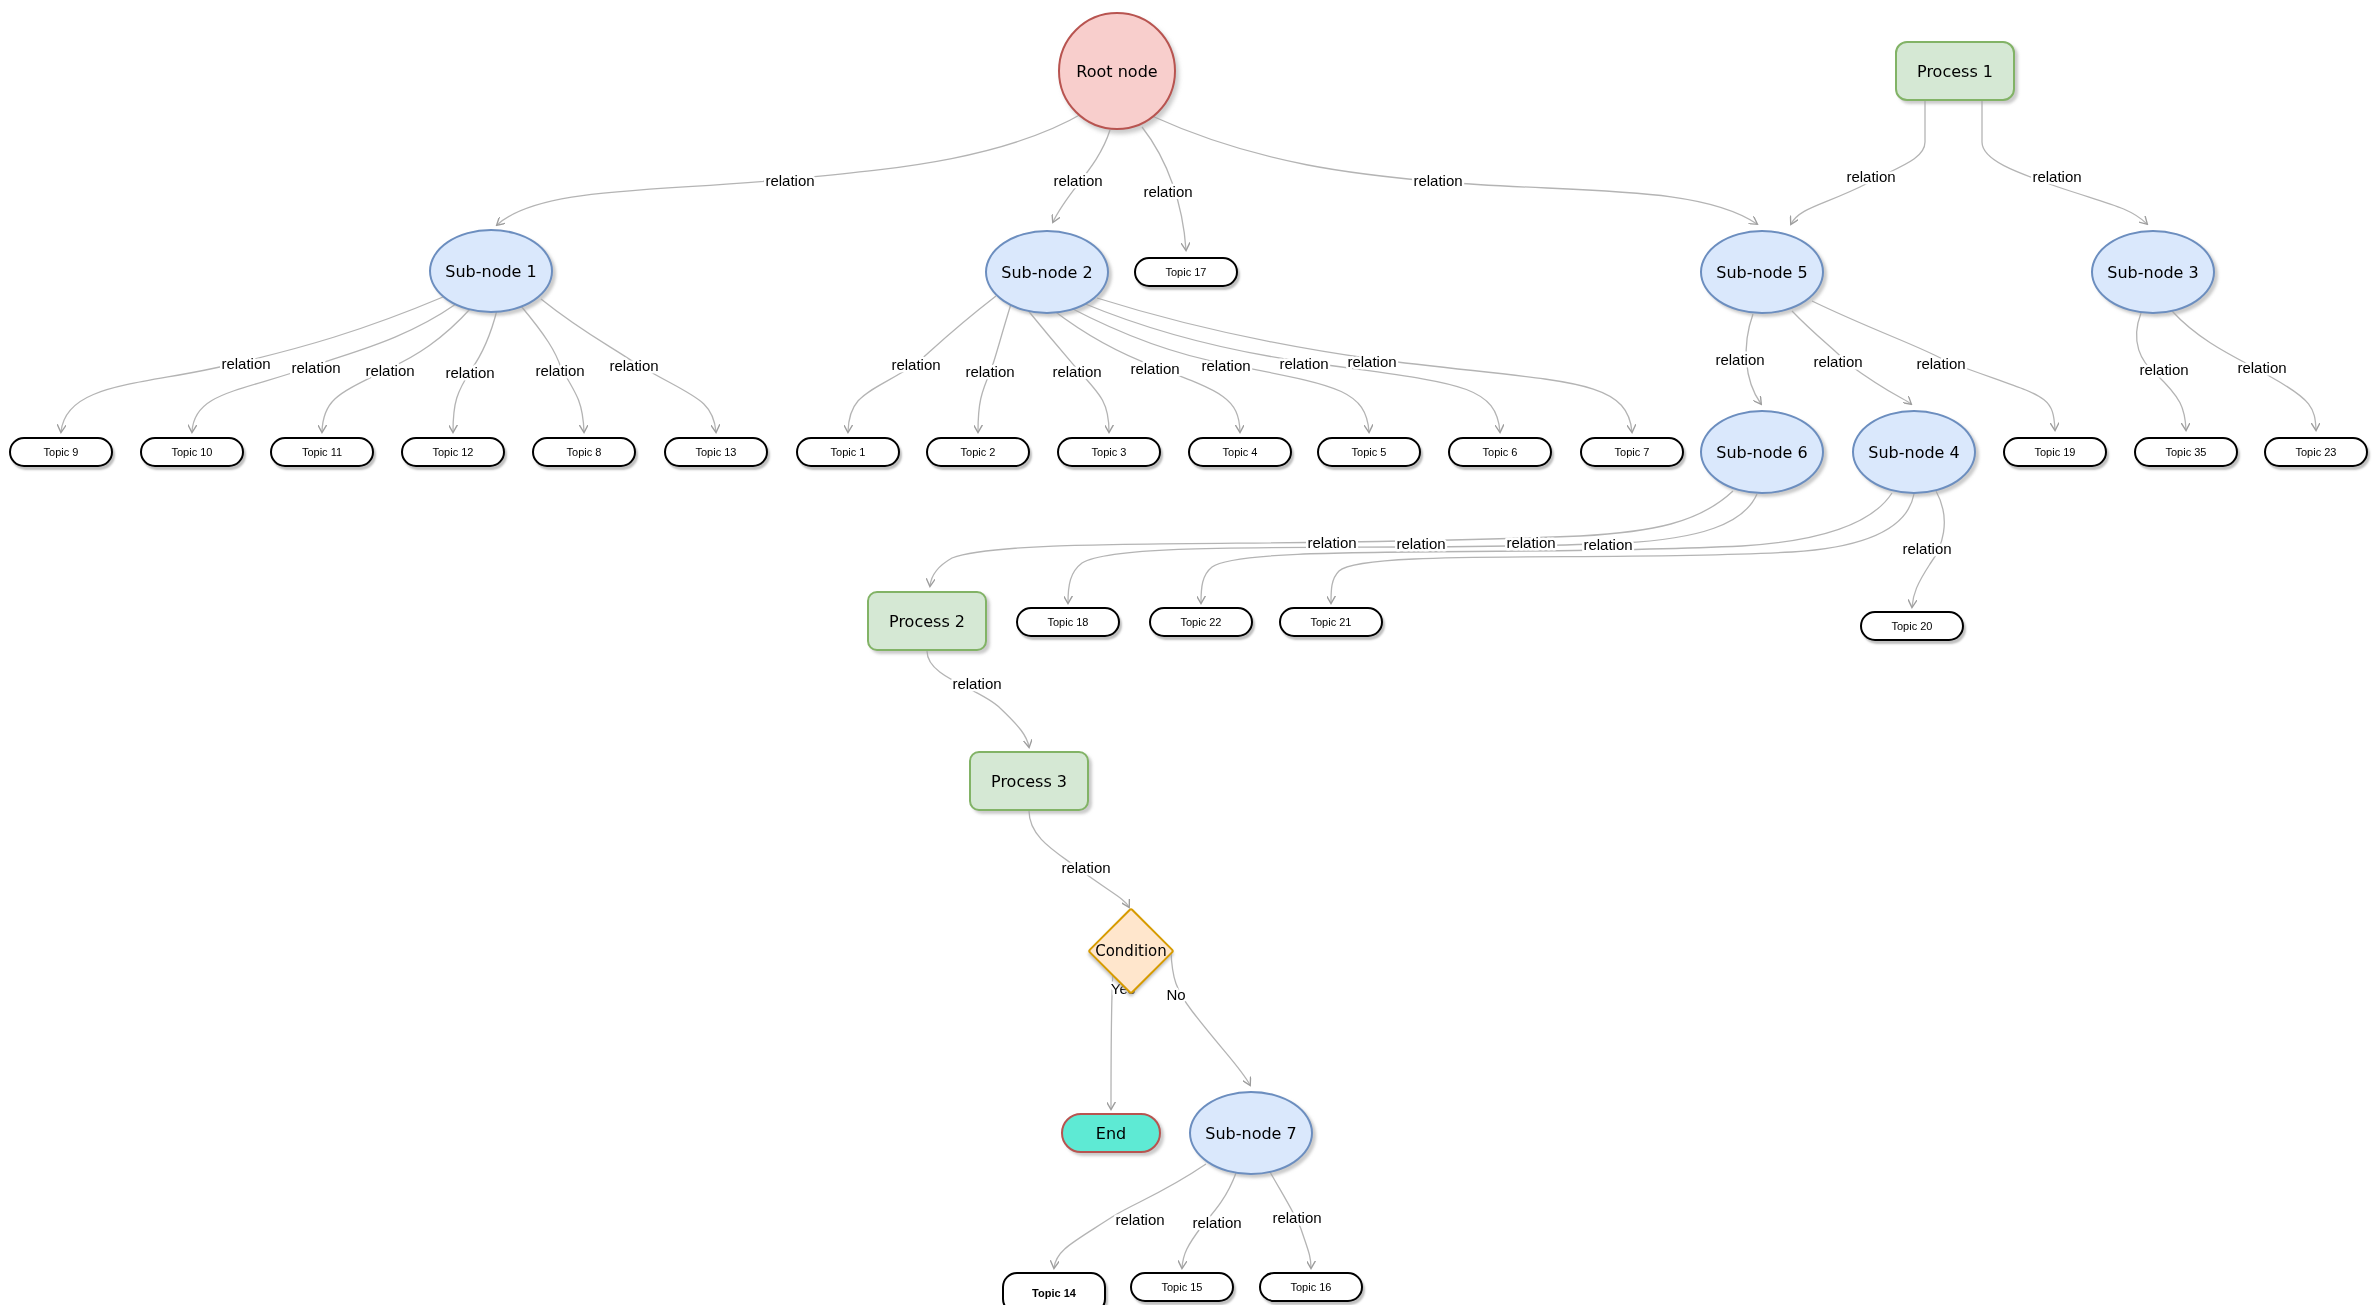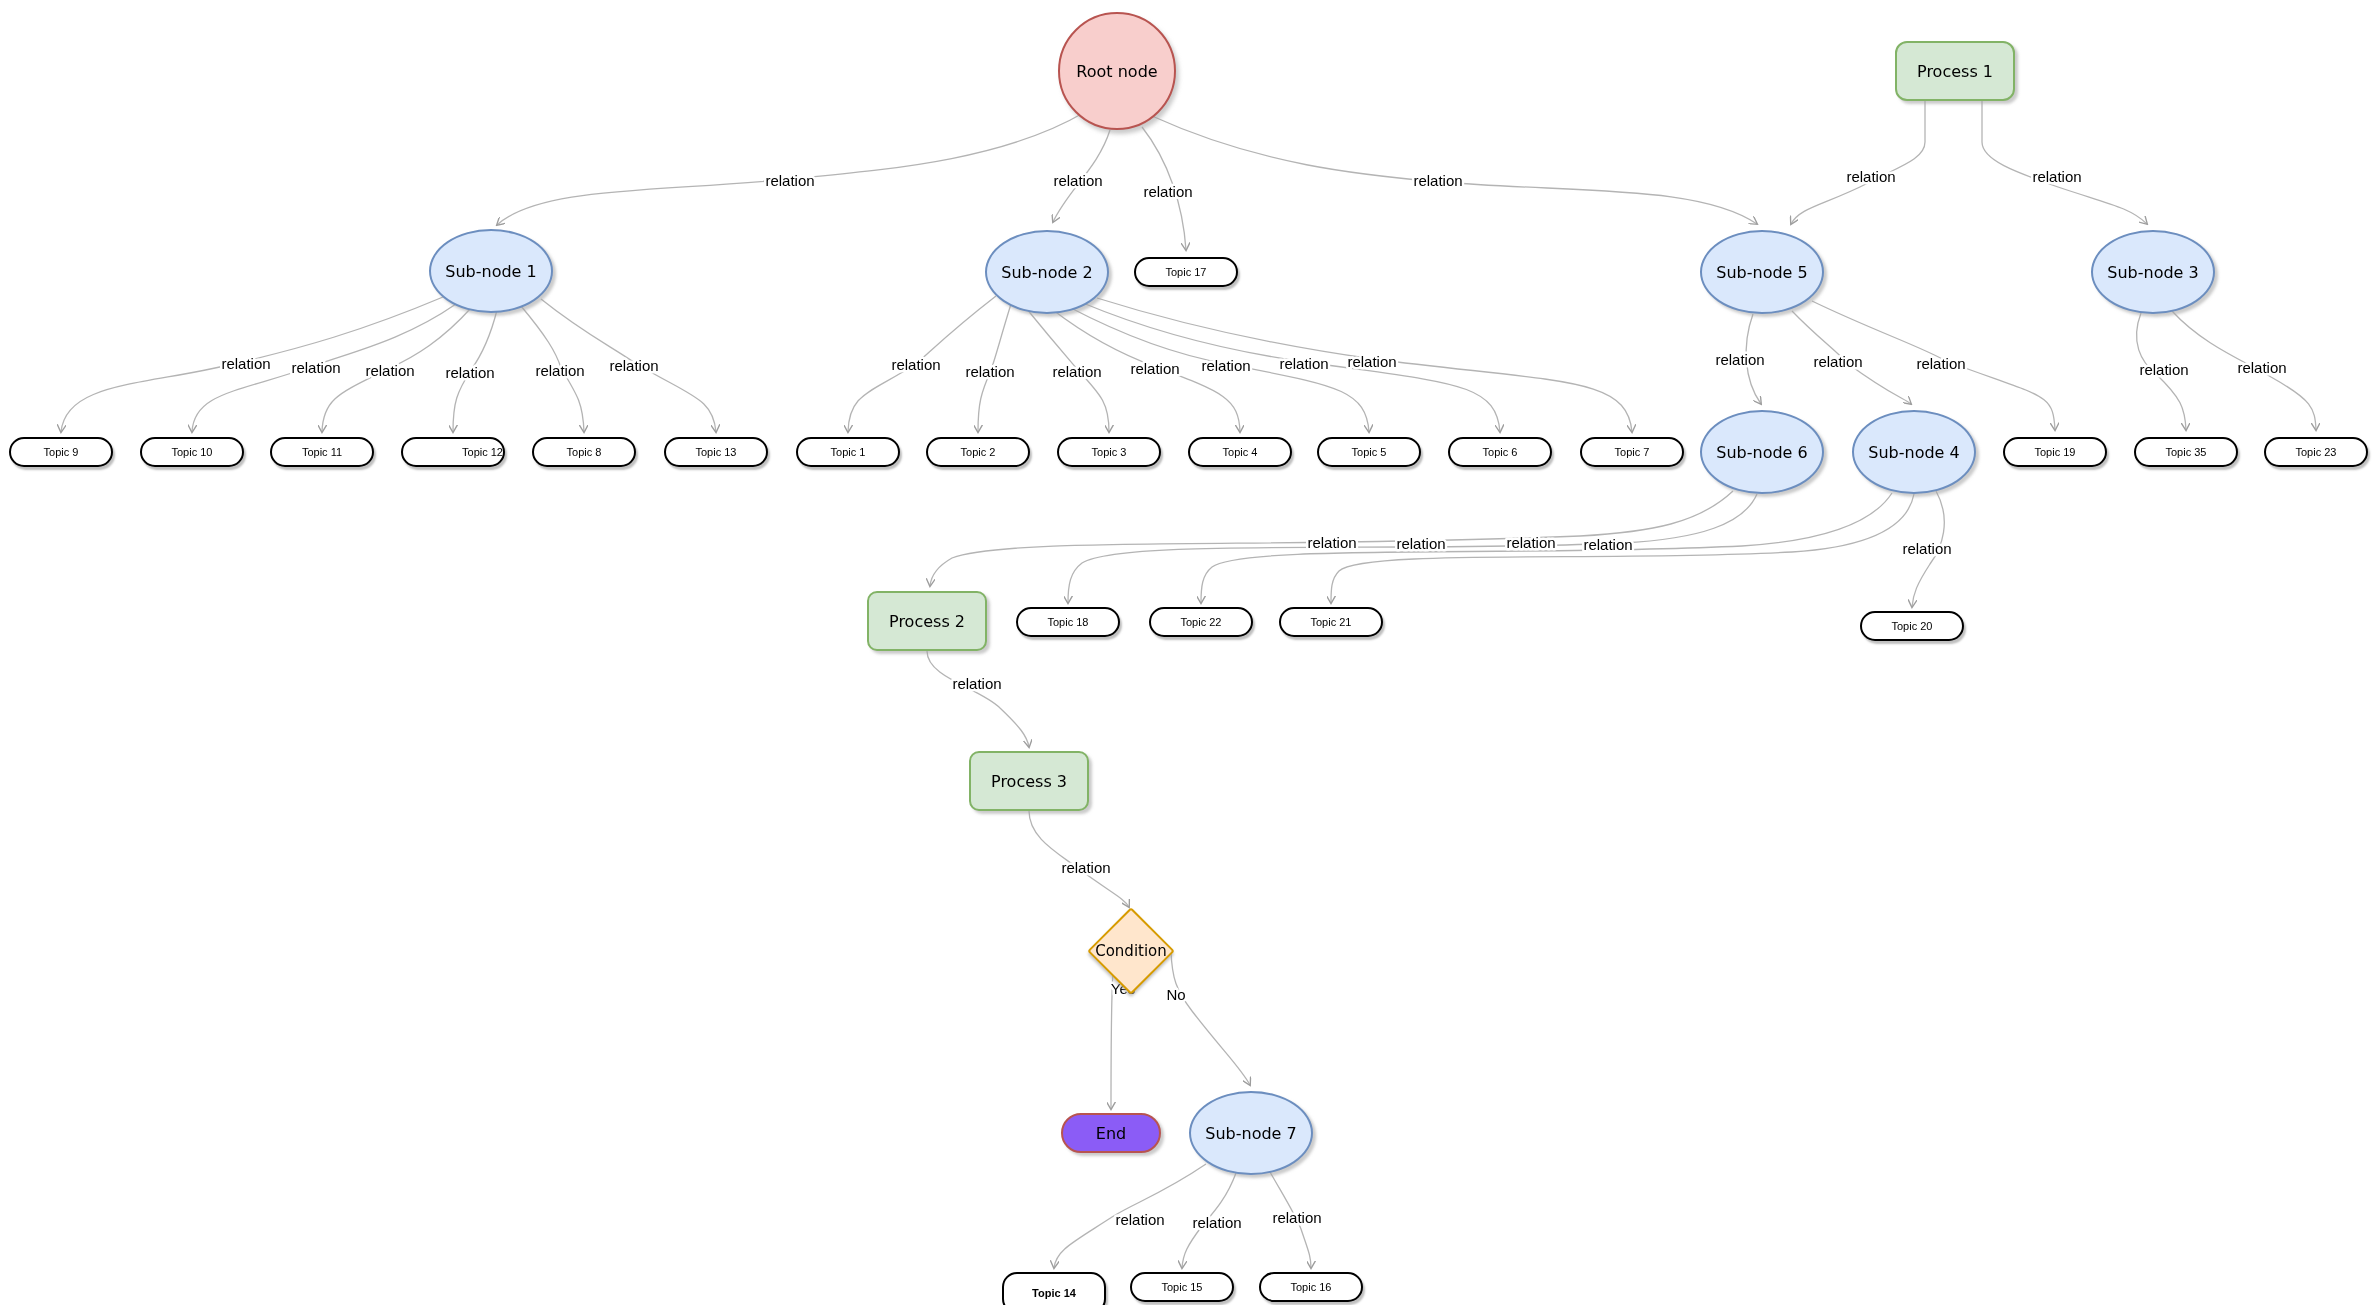--- a/index.html
+++ b/index.html
@@ -10,21 +10,21 @@
   .edge-label{font:15px "Liberation Sans",sans-serif;fill:#000;text-anchor:middle;
               paint-order:stroke;stroke:#ffffff;stroke-width:5px;stroke-linejoin:round;}
   .node{position:absolute;z-index:2;display:flex;align-items:center;justify-content:center;
         box-sizing:border-box;font-size:16px;color:#000;}
   .ellipse{background:#dae8fc;border:2px solid #6c8ebf;border-radius:50%;
            box-shadow:3px 3px 3px rgba(160,160,160,0.55);}
   .circle{background:#f8cecc;border:2.5px solid #b85450;border-radius:50%;
           box-shadow:3px 4px 4px rgba(160,160,160,0.55);}
   .proc{background:#d5e8d4;border:2px solid #82b366;border-radius:10px;
         box-shadow:3px 3px 3px rgba(160,160,160,0.55);}
-  .stadium{background:#8b5cf6;border:2px solid #b85450;border-radius:20px;
+  .stadium{background:#5eead4;border:2px solid #b85450;border-radius:20px;
            box-shadow:3px 3px 3px rgba(160,160,160,0.55);}
   .pill{background:#ffffff;border:2.5px solid #000000;border-radius:15px;
         box-shadow:2px 3px 2px rgba(150,150,150,0.6);font-size:11px;
         font-family:"Liberation Sans",sans-serif;}
   .diamond-wrap{background:transparent;}
   .diamond-shape{position:absolute;left:50%;top:50%;width:58px;height:58px;
         transform:translate(-50%,-50%) rotate(45deg);background:#ffe6cc;
         border:2px solid #d79b00;border-radius:3px;
         box-shadow:2px 2px 3px rgba(160,160,160,0.6);}
   .diamond-label{position:relative;z-index:3;font-size:15px;}
@@ -144,21 +144,21 @@
 
   <div class="node pill" style="left:9px;top:437px;width:104px;height:30px;">
       <span class="lbl">Topic 9</span>
     </div>
   <div class="node pill" style="left:140px;top:437px;width:104px;height:30px;">
       <span class="lbl">Topic 10</span>
     </div>
   <div class="node pill" style="left:270px;top:437px;width:104px;height:30px;">
       <span class="lbl">Topic 11</span>
     </div>
-  <div class="node pill" style="left:401px;top:437px;width:104px;height:30px;justify-content:flex-end;">
+  <div class="node pill" style="left:401px;top:437px;width:104px;height:30px;">
       <span class="lbl">Topic 12</span>
     </div>
   <div class="node pill" style="left:532px;top:437px;width:104px;height:30px;">
       <span class="lbl">Topic 8</span>
     </div>
   <div class="node pill" style="left:664px;top:437px;width:104px;height:30px;">
       <span class="lbl">Topic 13</span>
     </div>
   <div class="node pill" style="left:796px;top:437px;width:104px;height:30px;">
       <span class="lbl">Topic 1</span>

